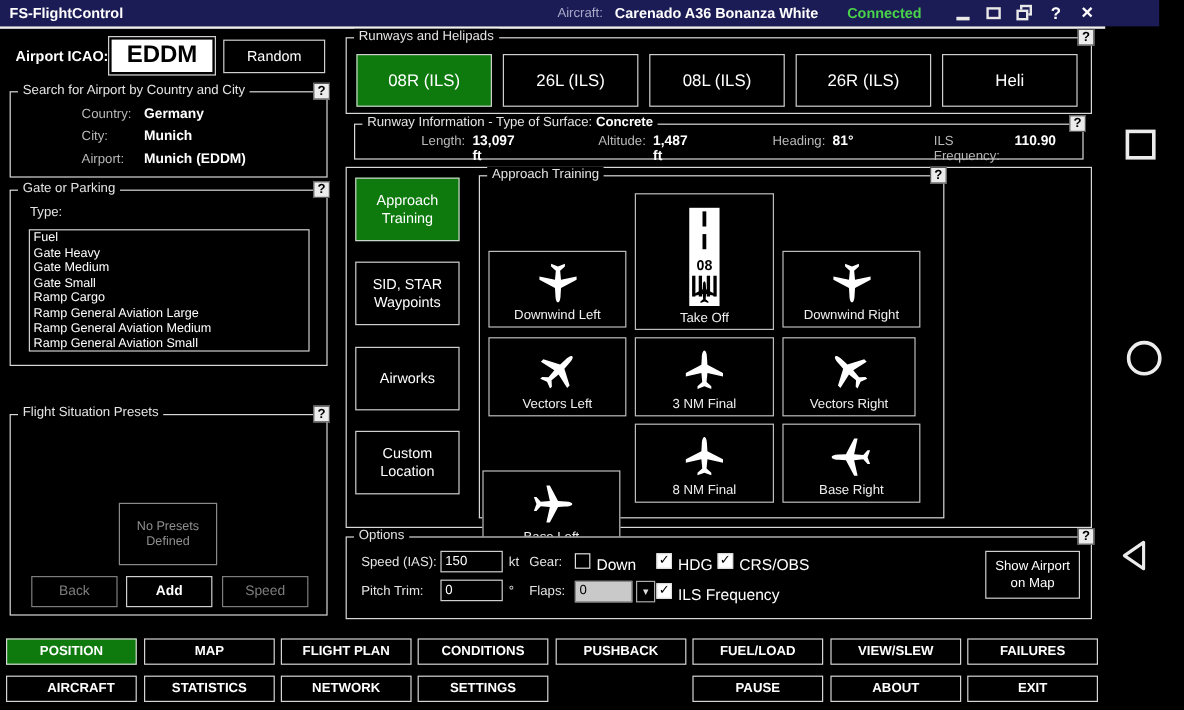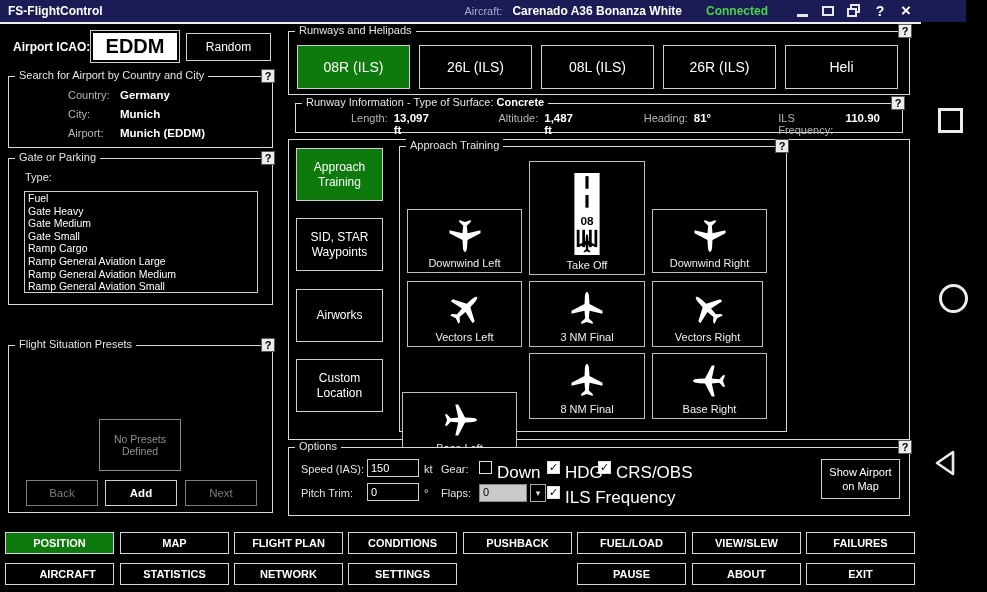--- a/index.html
+++ b/index.html
@@ -86,21 +86,21 @@
   .rot180 svg { transform:rotate(180deg); }
   .takeoff-art { width:40px; height:82px; margin-bottom:2px; }
 
   
   .gb-options { left:288px; top:447px; width:622px; height:69px; }
   .opt-label { position:absolute; color:#e4e4e4; font-size:11px; }
   .opt-input { position:absolute; background:#000; border:1px solid #cfcfcf; color:#fff; font-size:11px; padding:1px 3px; font-family:inherit; }
   .opt-unit { position:absolute; color:#e4e4e4; font-size:11px; }
   .cb { position:absolute; width:13px; height:13px; border:1px solid #e0e0e0; background:#000; display:flex; align-items:center; justify-content:center; cursor:pointer; }
   .cb.checked { background:#fff; color:#000; font-size:11px; font-weight:bold; line-height:1; }
-  .cb-label { position:absolute; color:#fff; font-size:17px; }
+  .cb-label { position:absolute; color:#fff; font-size:13px; }
   .combo { position:absolute; left:190px; top:36px; width:48px; height:18px; background:#c9c9c9; border:1px solid #888;
            color:#000; font-size:11px; padding:1px 3px; }
   .combo-arrow { position:absolute; left:241px; top:36px; width:16px; height:18px; background:#000; border:1px solid #aaa;
                  color:#ddd; font-size:9px; display:flex; align-items:center; justify-content:center; cursor:pointer; }
   .btn-showmap { position:absolute; left:532px; top:11px; width:79px; height:40px; font-size:11px; text-align:center; white-space:pre-line; line-height:1.3; }
 
   
   .nav-btn { position:absolute; width:109px; height:22px; font-size:11px; font-weight:bold; border:1px solid #d5d5d5; }
 
   
@@ -174,21 +174,21 @@
     </div>
   </div>
 
   <div class="groupbox gb-presets">
     <span class="legend">Flight Situation Presets</span>
     <span class="helpbox">?</span>
     <div class="preset-empty">No Presets
 Defined</div>
     <button class="btn preset-btn disabled" style="left:17px;">Back</button>
     <button class="btn preset-btn add" style="left:96px;">Add</button>
-    <button class="btn preset-btn disabled" style="left:176px;">Next</button>
+    <button class="btn preset-btn disabled" style="left:176px;">Speed</button>
   </div>
 
   <div class="groupbox gb-runways">
     <span class="legend">Runways and Helipads</span>
     <span class="helpbox">?</span>
     <button class="btn rwy-btn green" style="left:8px;">08R (ILS)</button>
     <button class="btn rwy-btn" style="left:130px;">26L (ILS)</button>
     <button class="btn rwy-btn" style="left:252px;">08L (ILS)</button>
     <button class="btn rwy-btn" style="left:374px;">26R (ILS)</button>
     <button class="btn rwy-btn" style="left:496px;">Heli</button>

